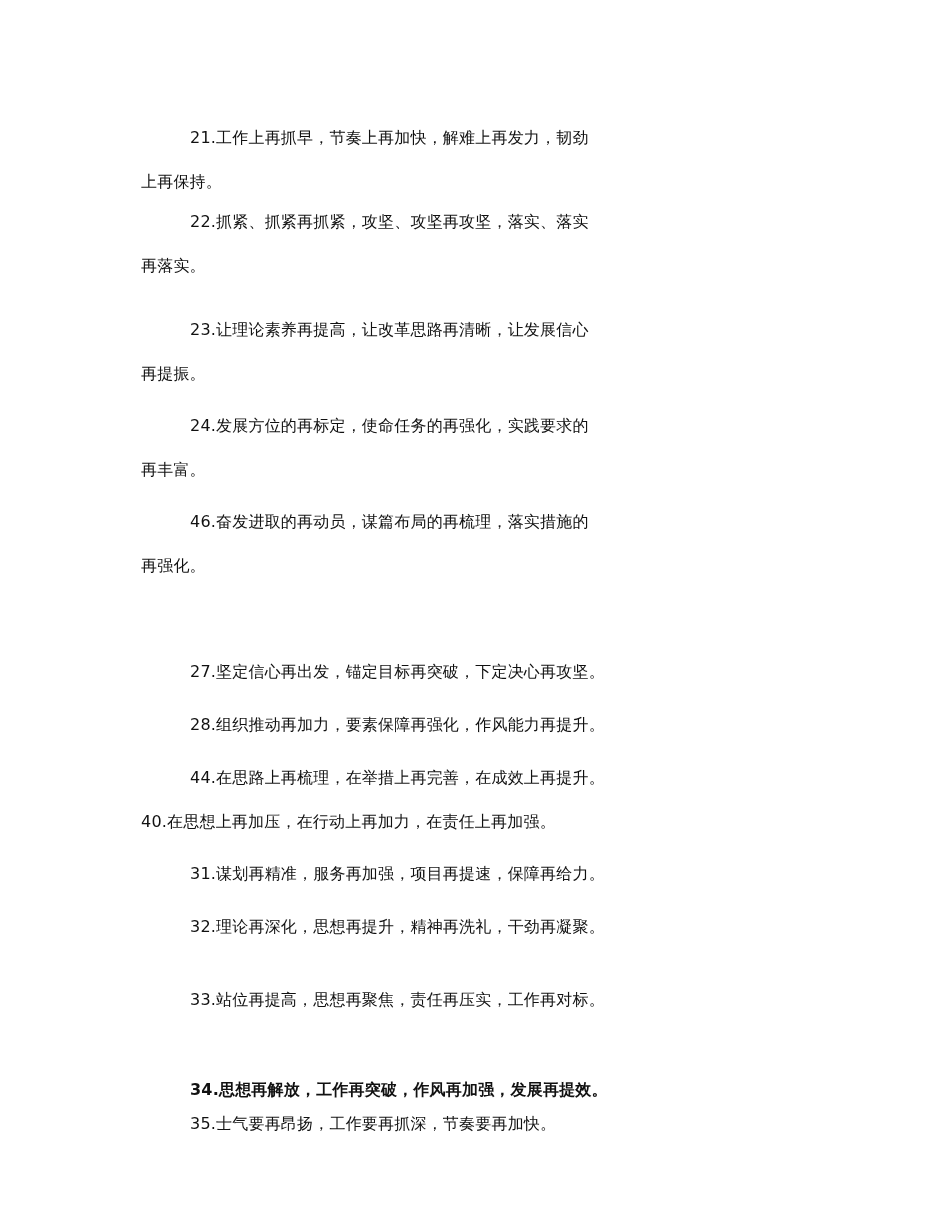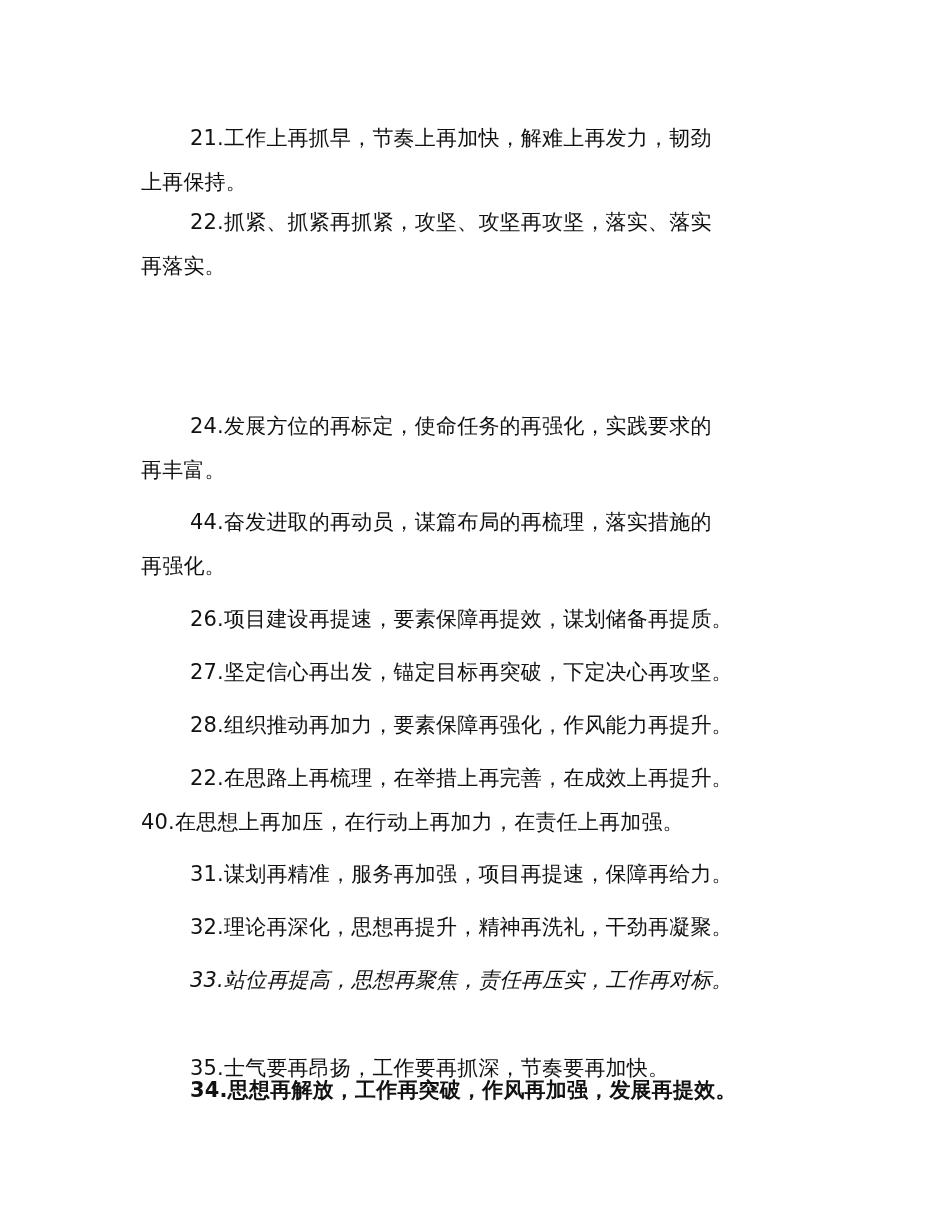--- a/index.html
+++ b/index.html
@@ -6,21 +6,21 @@
     body { width: 950px; height: 1230px; position: relative; overflow: hidden; }
     .page {
       position: absolute; left: 0; top: 0; width: 950px; height: 1230px;
       background: #ffffff;
     }
     .para {
       position: absolute;
       left: 141px;
       width: 672px;
       font-family: "DejaVu Sans", "Liberation Sans", sans-serif;
-      font-size: 21px;
+      font-size: 16px;
       line-height: 44px;
       color: #111111;
       text-indent: 49px;
       white-space: normal;
       letter-spacing: 0.2px;
     }
     .para.noindent { text-indent: 0; }
     .para.wide { width: 700px; }
     .line { display: block; }
   </style>
@@ -32,64 +32,65 @@
   <div class="para" style="top:116px;">
     <span class="line">21.工作上再抓早，节奏上再加快，解难上再发力，韧劲</span>
     <span class="line" style="text-indent:0">上再保持。</span>
   </div>
 
   <div class="para" style="top:200px;">
     <span class="line">22.抓紧、抓紧再抓紧，攻坚、攻坚再攻坚，落实、落实</span>
     <span class="line" style="text-indent:0">再落实。</span>
   </div>
 
+  <div class="para" style="top:308px;">
+    <span class="line">23.让理论素养再提高，让改革思路再清晰，让发展信心</span>
+    <span class="line" style="text-indent:0">再提振。</span>
+  </div>
 
   <div class="para" style="top:404px;">
     <span class="line">24.发展方位的再标定，使命任务的再强化，实践要求的</span>
     <span class="line" style="text-indent:0">再丰富。</span>
   </div>
 
   <div class="para" style="top:500px;">
-    <span class="line">44.奋发进取的再动员，谋篇布局的再梳理，落实措施的</span>
+    <span class="line">46.奋发进取的再动员，谋篇布局的再梳理，落实措施的</span>
     <span class="line" style="text-indent:0">再强化。</span>
   </div>
 
-  <div class="para wide" style="top:597px;">
-    <span class="line">26.项目建设再提速，要素保障再提效，谋划储备再提质。</span>
-  </div>
 
   <div class="para wide" style="top:650px;">
     <span class="line">27.坚定信心再出发，锚定目标再突破，下定决心再攻坚。</span>
   </div>
 
   <div class="para wide" style="top:703px;">
     <span class="line">28.组织推动再加力，要素保障再强化，作风能力再提升。</span>
   </div>
 
   <div class="para wide" style="top:756px;">
-    <span class="line">22.在思路上再梳理，在举措上再完善，在成效上再提升。</span>
+    <span class="line">44.在思路上再梳理，在举措上再完善，在成效上再提升。</span>
   </div>
 
   <div class="para wide noindent" style="top:800px;">
     <span class="line">40.在思想上再加压，在行动上再加力，在责任上再加强。</span>
   </div>
 
   <div class="para wide" style="top:852px;">
     <span class="line">31.谋划再精准，服务再加强，项目再提速，保障再给力。</span>
   </div>
 
   <div class="para wide" style="top:905px;">
     <span class="line">32.理论再深化，思想再提升，精神再洗礼，干劲再凝聚。</span>
   </div>
 
-  <div class="para wide" style="top:958px;font-style:italic;">
+  <div class="para wide" style="top:978px;">
     <span class="line">33.站位再提高，思想再聚焦，责任再压实，工作再对标。</span>
   </div>
 
   <div class="para wide" style="top:1068px;font-weight:bold;">
     <span class="line">34.思想再解放，工作再突破，作风再加强，发展再提效。</span>
   </div>
 
-  <div class="para wide" style="top:1046px;">
+  <div class="para wide" style="top:1102px;">
     <span class="line">35.士气要再昂扬，工作要再抓深，节奏要再加快。</span>
   </div>
 
 </div>
 
 </body></html>

